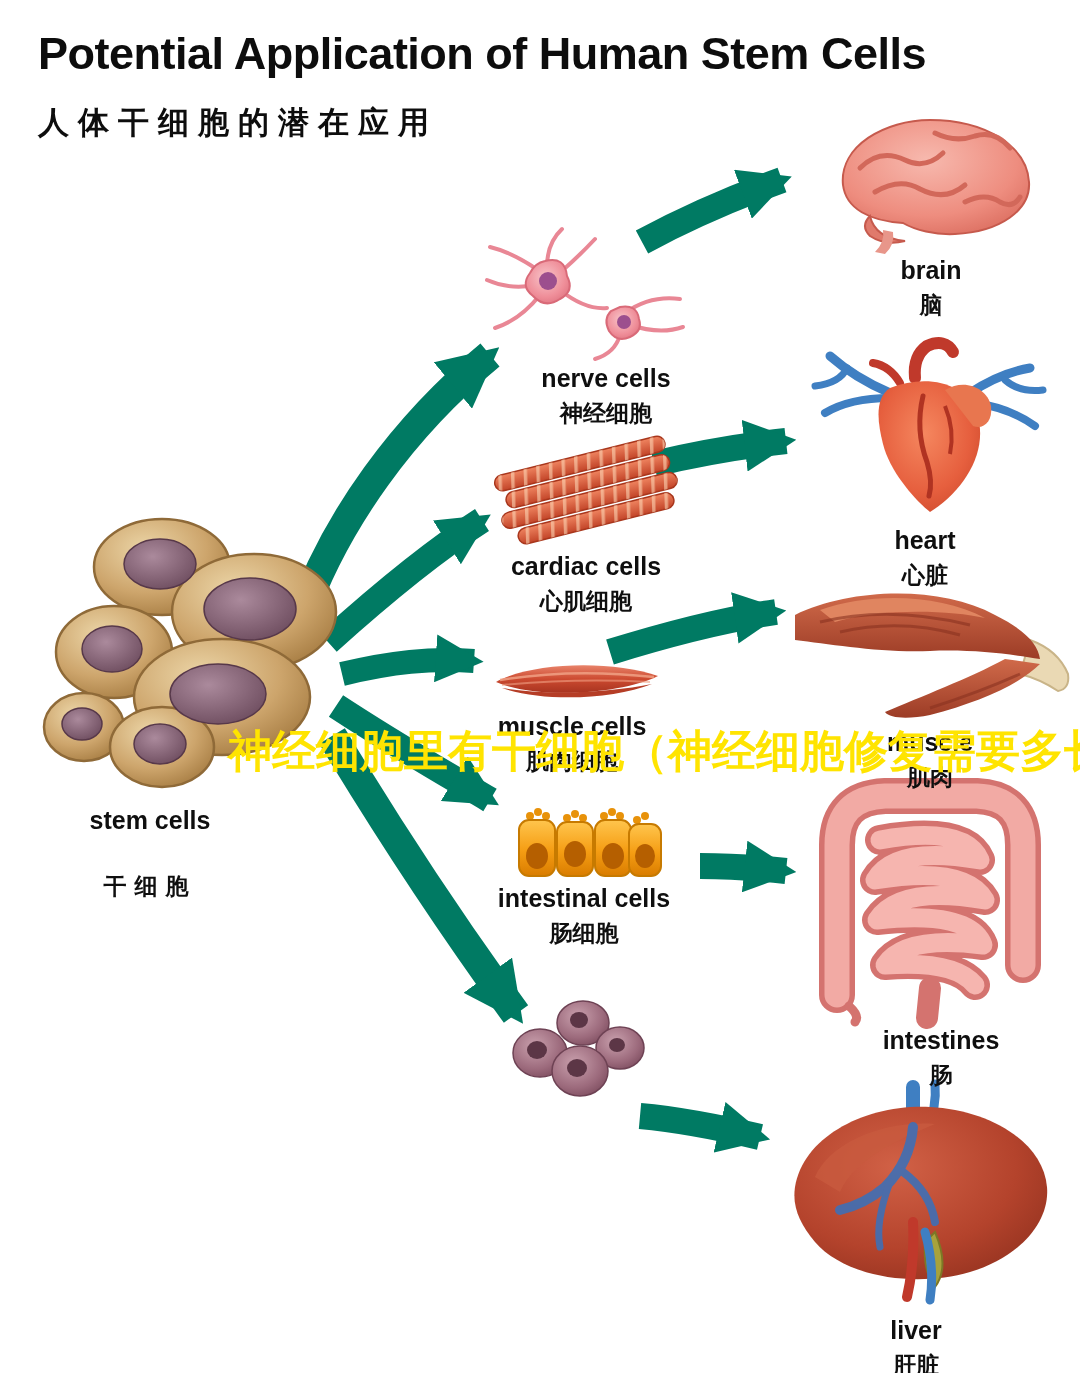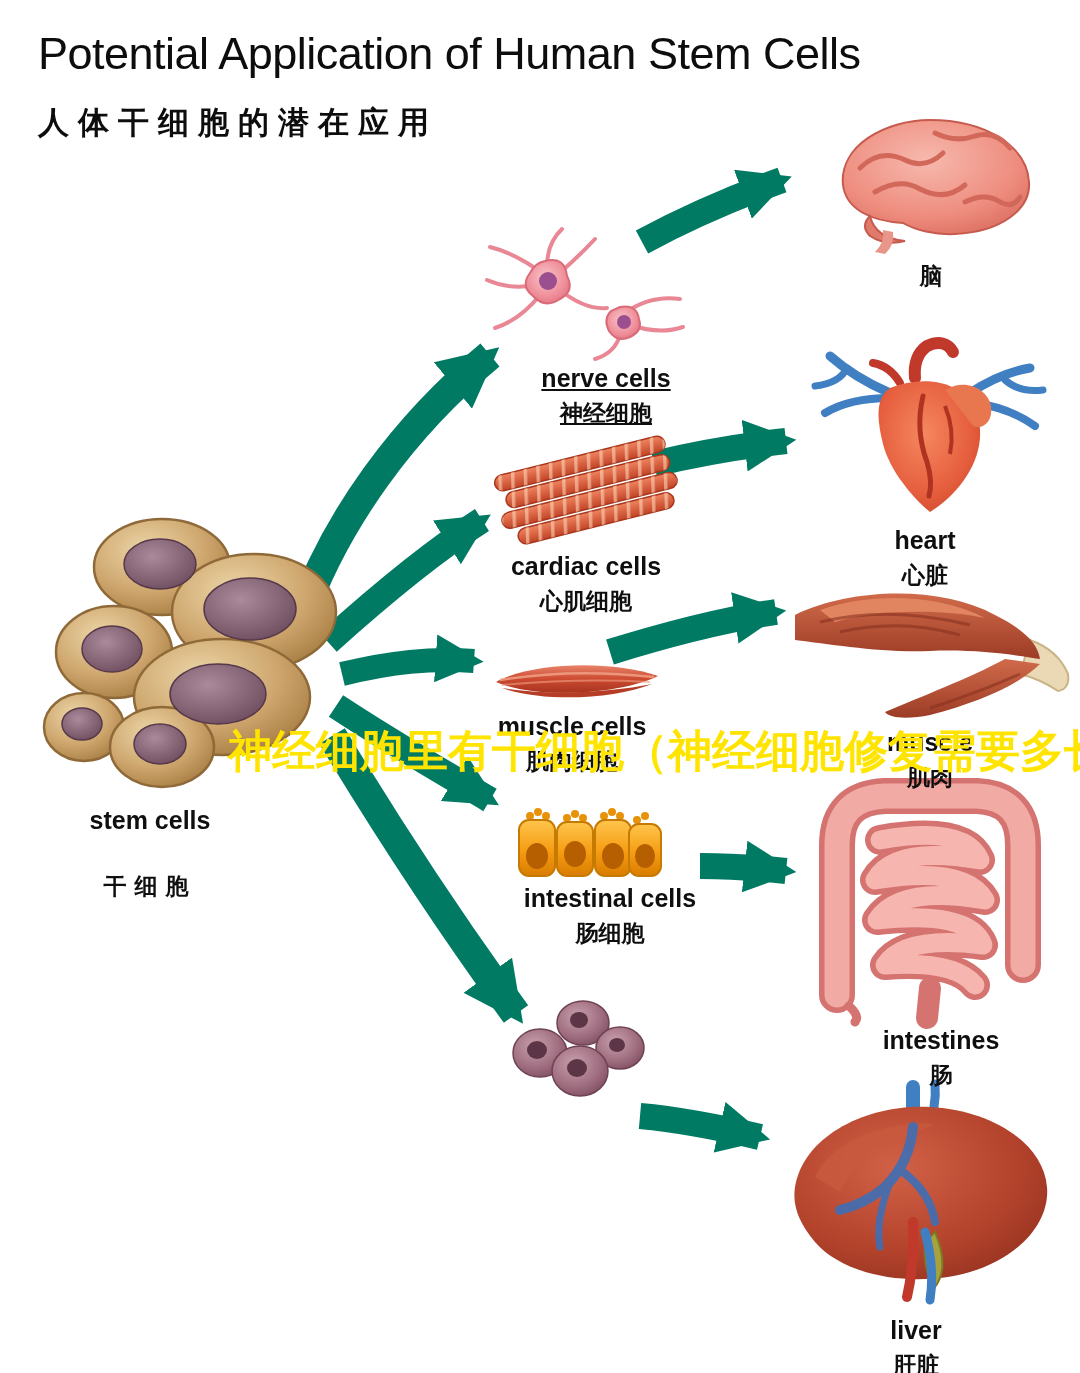--- a/index.html
+++ b/index.html
@@ -10,21 +10,21 @@
     height: 1373px;
     background: #ffffff;
     overflow: hidden;
     font-family: "Liberation Sans", sans-serif;
   }
   svg { overflow: visible; display: block; }
   .title {
     position: absolute;
     left: 38px; top: 28px;
     font-size: 45px;
-    font-weight: 400;
+    font-weight: 700;
     letter-spacing: -0.5px;
     color: #0d0d0d;
     z-index: 3;
     white-space: nowrap;
   }
   .subtitle {
     position: absolute;
     left: 38px; top: 102px;
     font-size: 31px;
     font-weight: 700;
@@ -325,42 +325,43 @@
     <path d="M150,150 Q165,185 150,205 Q138,190 140,160 Z" fill="#a8a23c" stroke="#7d7726" stroke-width="2"></path>
     <path d="M128,140 Q130,180 122,215" stroke="#c0392b" stroke-width="10" fill="none" stroke-linecap="round"></path>
     <path d="M140,150 Q150,185 145,218" stroke="#3f7fc2" stroke-width="9" fill="none" stroke-linecap="round"></path>
   </svg>
 
   <div class="label spaced" style="left:30px; top:806px;">
     <div class="en">stem cells</div>
     <div class="zh">干细胞</div>
   </div>
 
-  <div class="label" style="left:486px; top:364px;text-decoration:underline;">
+  <div class="label" style="left:486px; top:364px;">
     <div class="en">nerve cells</div>
     <div class="zh">神经细胞</div>
   </div>
 
   <div class="label" style="left:466px; top:552px;text-align:center;">
     <div class="en">cardiac cells</div>
     <div class="zh">心肌细胞</div>
   </div>
 
   <div class="label" style="left:452px; top:712px;">
     <div class="en">muscle cells</div>
     <div class="zh">肌肉细胞</div>
   </div>
 
-  <div class="label" style="left:490px; top:884px;">
+  <div class="label" style="left:464px; top:884px;">
     <div class="en">intestinal cells</div>
     <div class="zh">肠细胞</div>
   </div>
 
 
   <div class="label" style="left:811px; top:256px;">
+    <div class="en">brain</div>
     <div class="zh">脑</div>
   </div>
 
   <div class="label" style="left:805px; top:526px;">
     <div class="en">heart</div>
     <div class="zh">心脏</div>
   </div>
 
   <div class="label" style="left:810px; top:728px;text-align:center;">
     <div class="en">muscle</div>

